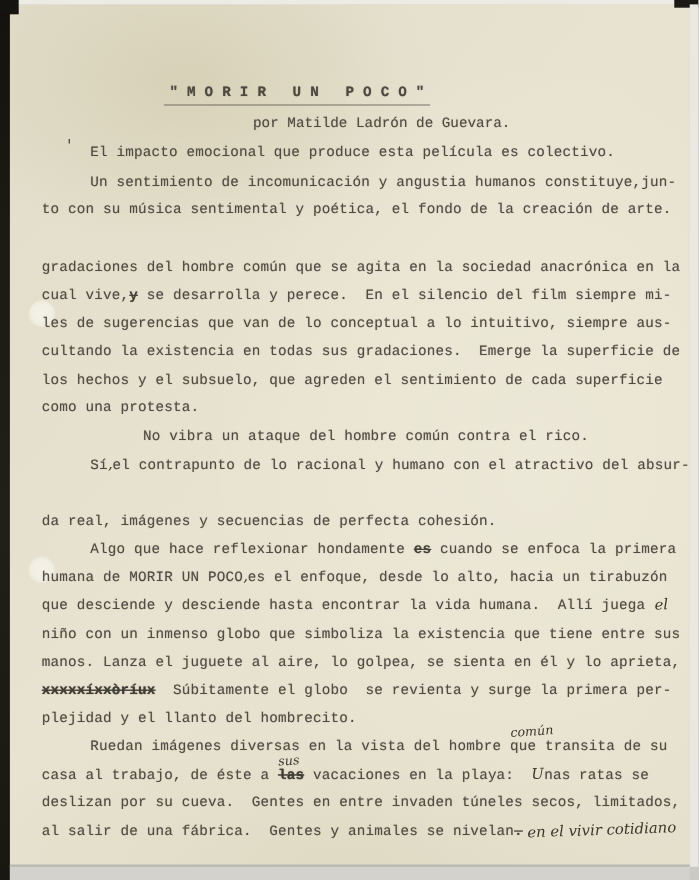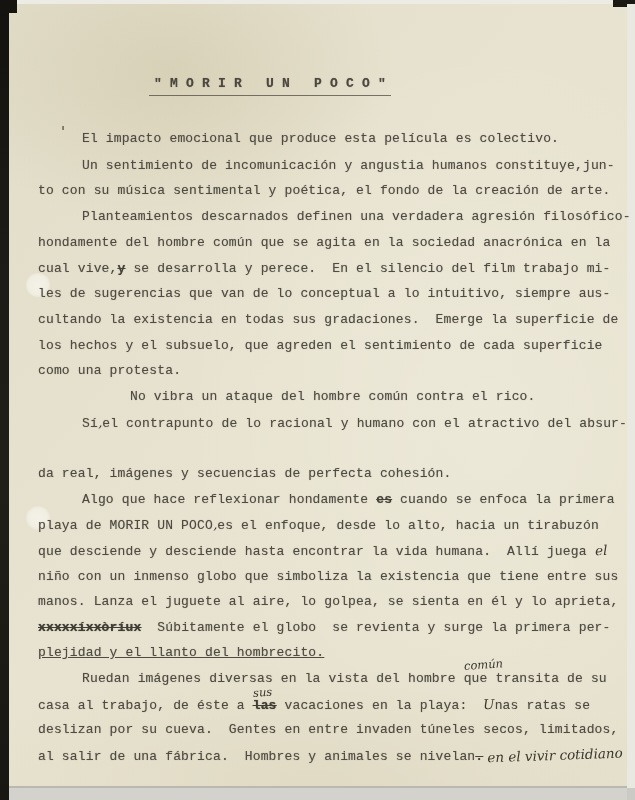--- a/index.html
+++ b/index.html
@@ -64,38 +64,38 @@
 
 <div id="edge-left" class="edge"></div>
 <div id="edge-top" class="edge"></div>
 <div id="corner-tl" class="edge"></div>
 <div id="corner-tr" class="edge"></div>
 <div id="edge-right" class="edge"></div>
 <div id="edge-bottom" class="edge"></div>
 
 <div id="content">
   <div id="title">" M O R I R   U N   P O C O "</div>
+  <div id="byline">por Matilde Ladrón de Guevara.</div>
 <div class="line" style="left: 82px; top: 130px;"><span class="seg t">El impacto emocional que produce esta película es colectivo.</span></div>
     <div class="line" style="left: 82px; top: 157px;"><span class="seg t">Un sentimiento de incomunicación y angustia humanos constituye,jun-</span></div>
     <div class="line" style="left: 38px; top: 182px;"><span class="seg t">to con su música sentimental y poética, el fondo de la creación de arte.</span></div>
-    <div class="line" style="left: 82px; top: 208px;"><span class="seg t">Planteamientos descarnados definen una verdadera agresión filosófico-</span></div>
-    <div class="line" style="left: 38px; top: 234px;"><span class="seg t">hondamente del hombre común que se agita en la sociedad anacrónica en la</span></div>
-    <div class="line" style="left: 38px; top: 260px;"><span class="seg t">cual vive,</span><span class="seg sm">y</span><span class="seg t"> se desarrolla y perece.  En el silencio del film trabajo mi-</span></div>
+    <div class="line" style="left: 38px; top: 234px;"><span class="seg t">gradaciones del hombre común que se agita en la sociedad anacrónica en la</span></div>
+    <div class="line" style="left: 38px; top: 260px;"><span class="seg t">cual vive,</span><span class="seg sm">y</span><span class="seg t"> se desarrolla y perece.  En el silencio del film siempre mi-</span></div>
     <div class="line" style="left: 38px; top: 285px;"><span class="seg t">les de sugerencias que van de lo conceptual a lo intuitivo, siempre aus-</span></div>
     <div class="line" style="left: 38px; top: 311px;"><span class="seg t">cultando la existencia en todas sus gradaciones.  Emerge la superficie de</span></div>
     <div class="line" style="left: 38px; top: 337px;"><span class="seg t">los hechos y el subsuelo, que agreden el sentimiento de cada superficie</span></div>
     <div class="line" style="left: 38px; top: 362px;"><span class="seg t">como una protesta.</span></div>
     <div class="line" style="left: 82px; top: 388px; margin-left: 48px;"><span class="seg t">No vibra un ataque del hombre común contra el rico.</span></div>
     <div class="line" style="left: 82px; top: 414px;"><span class="seg t">Sí</span><span class="seg hw">,</span><span class="seg t">el contrapunto de lo racional y humano con el atractivo del absur-</span></div>
     <div class="line" style="left: 38px; top: 465px;"><span class="seg t">da real, imágenes y secuencias de perfecta cohesión.</span></div>
     <div class="line" style="left: 82px; top: 491px;"><span class="seg t">Algo que hace reflexionar hondamente </span><span class="seg sm">es</span><span class="seg t"> cuando se enfoca la primera</span></div>
-    <div class="line" style="left: 38px; top: 516px;"><span class="seg t">playa de MORIR UN POCO</span><span class="seg hw">,</span><span class="seg t">es el enfoque, desde lo alto, hacia un tirabuzón</span></div>
+    <div class="line" style="left: 38px; top: 516px;"><span class="seg t">humana de MORIR UN POCO</span><span class="seg hw">,</span><span class="seg t">es el enfoque, desde lo alto, hacia un tirabuzón</span></div>
     <div class="line" style="left: 38px; top: 542px;"><span class="seg t">que desciende y desciende hasta encontrar la vida humana.  Allí juega </span><span class="seg hw">el</span></div>
     <div class="line" style="left: 38px; top: 568px;"><span class="seg t">niño con un inmenso globo que simboliza la existencia que tiene entre sus</span></div>
     <div class="line" style="left: 38px; top: 593px; text-align: center;"><span class="seg t">manos. Lanza el juguete al aire, lo golpea, se sienta en él y lo aprieta,</span></div>
     <div class="line" style="left: 38px; top: 619px;"><span class="seg st">xxxxxíxxòríux</span><span class="seg t">  Súbitamente el globo  se revienta y surge la primera per-</span></div>
-    <div class="line" style="left: 38px; top: 644px; text-decoration: underline;"><span class="seg t">plejidad y el llanto del hombrecito.</span></div>
+    <div class="line" style="left: 38px; top: 644px;"><span class="seg t">plejidad y el llanto del hombrecito.</span></div>
     <div class="line" style="left: 82px; top: 670px;"><span class="seg t">Ruedan imágenes diversas en la vista del hombre </span><span class="seg hwa">común</span><span class="seg t">que transita de su</span></div>
     <div class="line" style="left: 38px; top: 696px;"><span class="seg t">casa al trabajo, de éste a </span><span class="seg hwa">sus</span><span class="seg st">las</span><span class="seg t"> vacaciones en la playa:  </span><span class="seg hw">U</span><span class="seg t">nas ratas se</span></div>
     <div class="line" style="left: 38px; top: 721px;"><span class="seg t">deslizan por su cueva.  Gentes en entre invaden túneles secos, limitados,</span></div>
-    <div class="line" style="left: 38px; top: 747px;"><span class="seg t">al salir de una fábrica.  Hombres y animales se nivelan</span><span class="seg sm">.</span><span class="seg hw"> en el vivir cotidiano</span></div>
+    <div class="line" style="left: 38px; top: 747px;"><span class="seg t">al salir de una fábrica.  Gentes y animales se nivelan</span><span class="seg sm">.</span><span class="seg hw"> en el vivir cotidiano</span></div>
     <div class="mark" style="left: 61px; top: 123px;">'</div>
   </div>
 
 </body></html>

